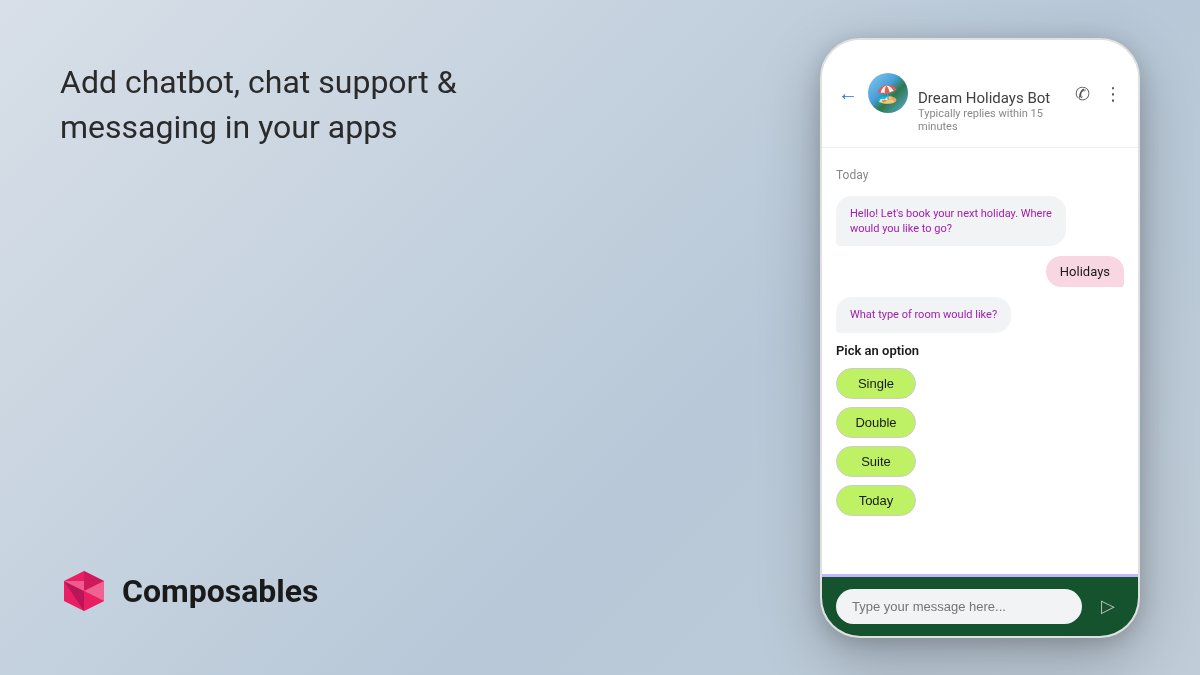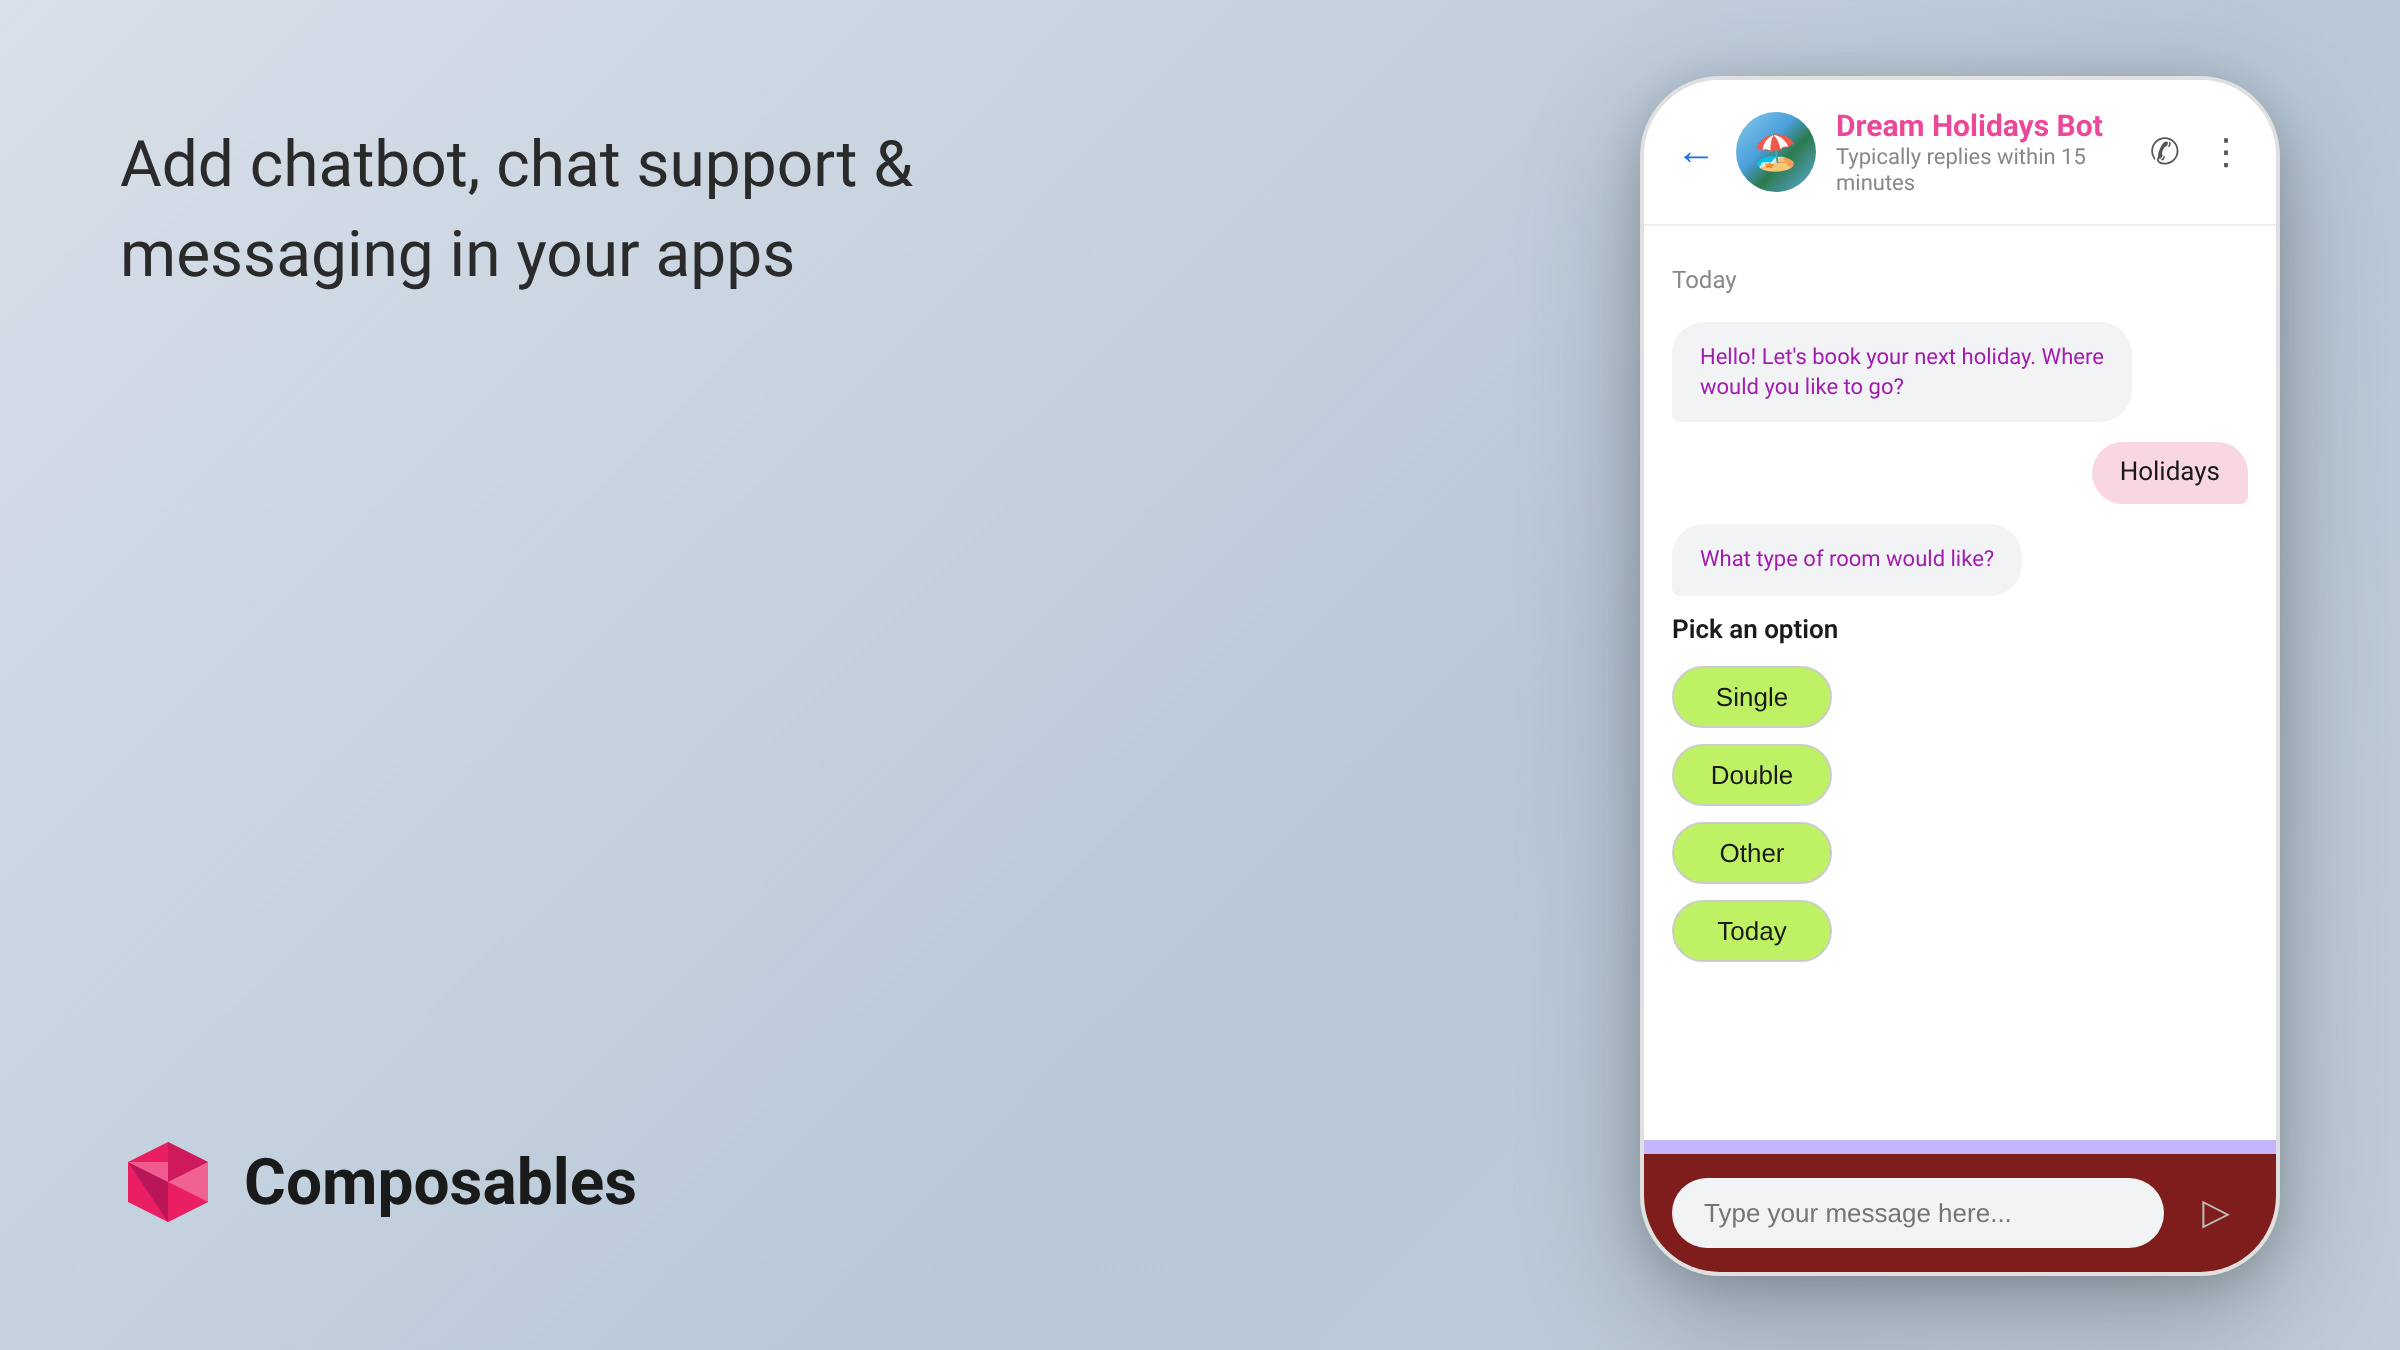--- a/index.html
+++ b/index.html
@@ -122,22 +122,23 @@
       justify-content: center;
       font-size: 18px;
     }
 
     .bot-info {
       flex: 1;
     }
 
     .bot-name {
       font-size: 15px;
-      font-weight: 700;
-      color: #ec4899;
+      font-weight: 400;
+      color: #404040;
+      margin-top: 35px;
     }
 
     .bot-status {
       font-size: 11px;
       color: #888;
     }
 
     .header-icons {
       display: flex;
       gap: 14px;
@@ -212,25 +213,25 @@
       font-size: 13px;
       color: #1a1a1a;
       cursor: pointer;
       min-width: 80px;
       text-align: center;
     }
 
     
     .chat-input-area {
       padding: 12px 14px;
-      border-top: 7px solid #c4b5fd;
+      border-top: 3px solid #c4b5fd;
       display: flex;
       align-items: center;
       gap: 10px;
-      background: #7f1d1d;
+      background: #14532d;
       flex-shrink: 0;
     }
 
     .chat-input {
       flex: 1;
       background: #f1f3f4;
       border: none;
       border-radius: 24px;
       padding: 10px 16px;
       font-size: 13px;
@@ -302,21 +303,21 @@
 
       <div class="bot-message">
         What type of room would like?
       </div>
 
       <div class="pick-label">Pick an option</div>
 
       <div class="option-buttons">
         <button class="option-btn">Single</button>
         <button class="option-btn">Double</button>
-        <button class="option-btn">Other</button>
+        <button class="option-btn">Suite</button>
         <button class="option-btn">Today</button>
       </div>
     </div>
 
     <div class="chat-input-area">
       <input class="chat-input" placeholder="Type your message here..." style="">
       <button class="send-btn">
         <span>▷</span>
       </button>
     </div>

